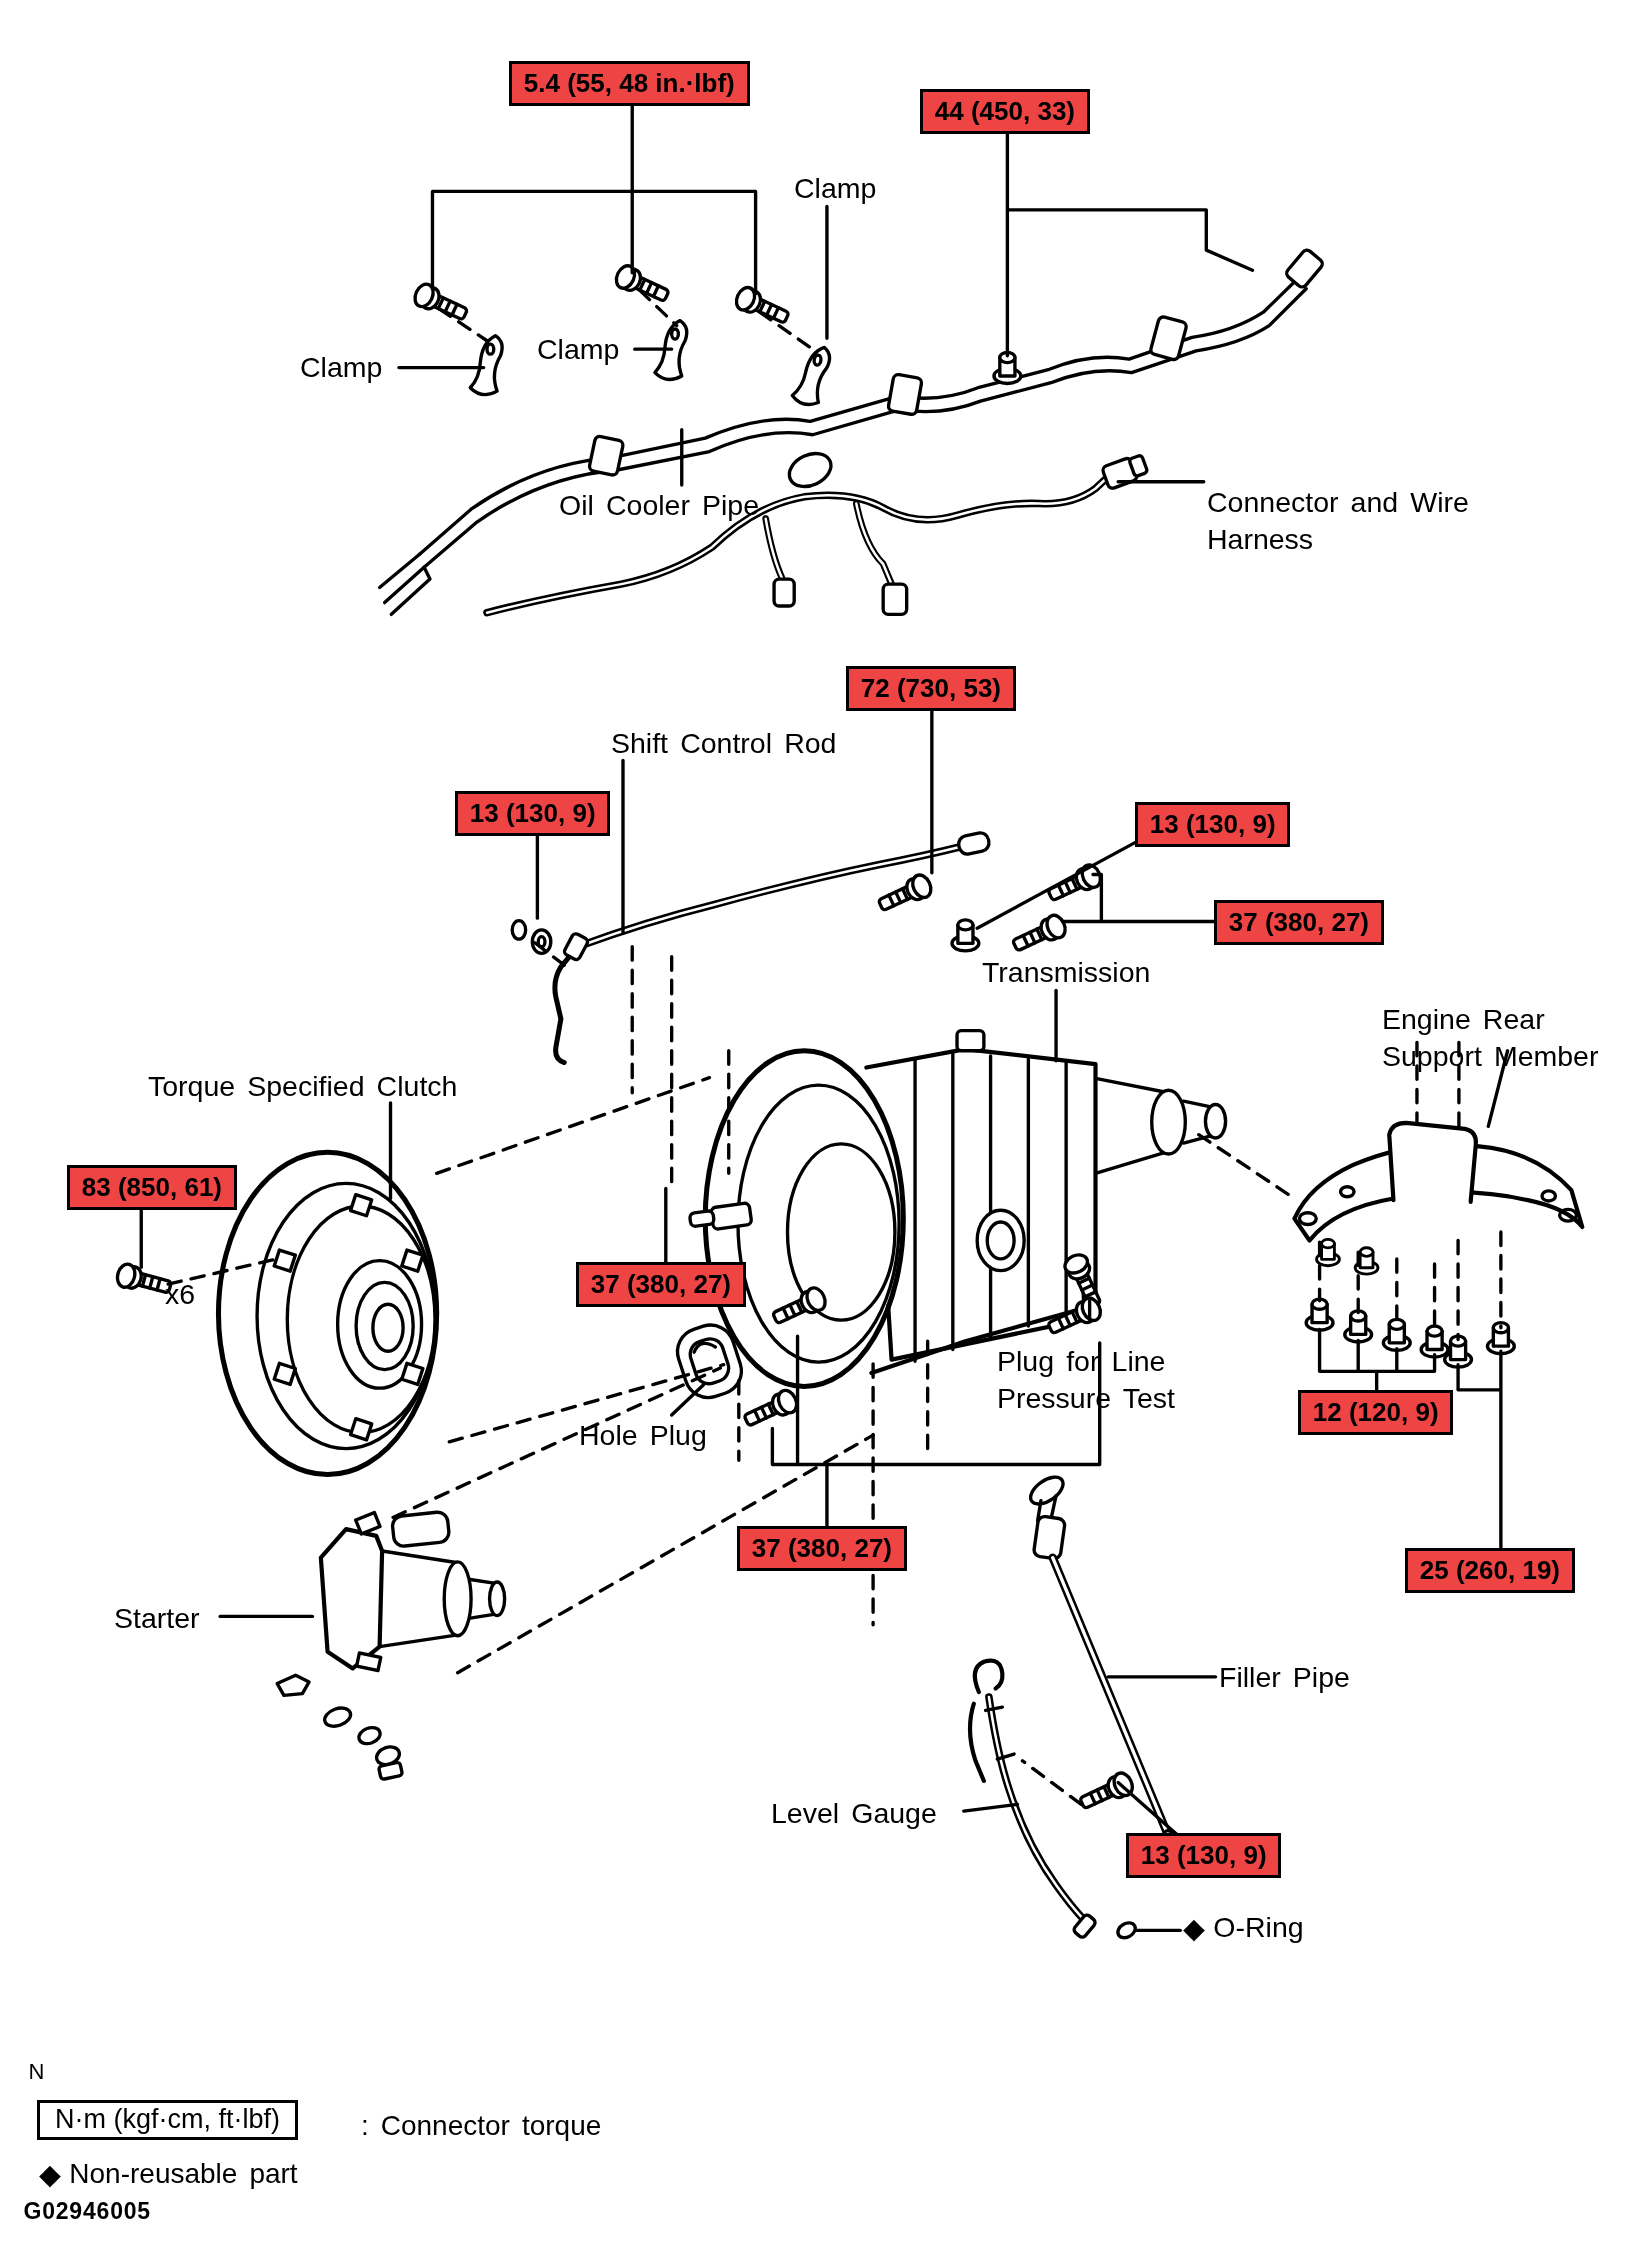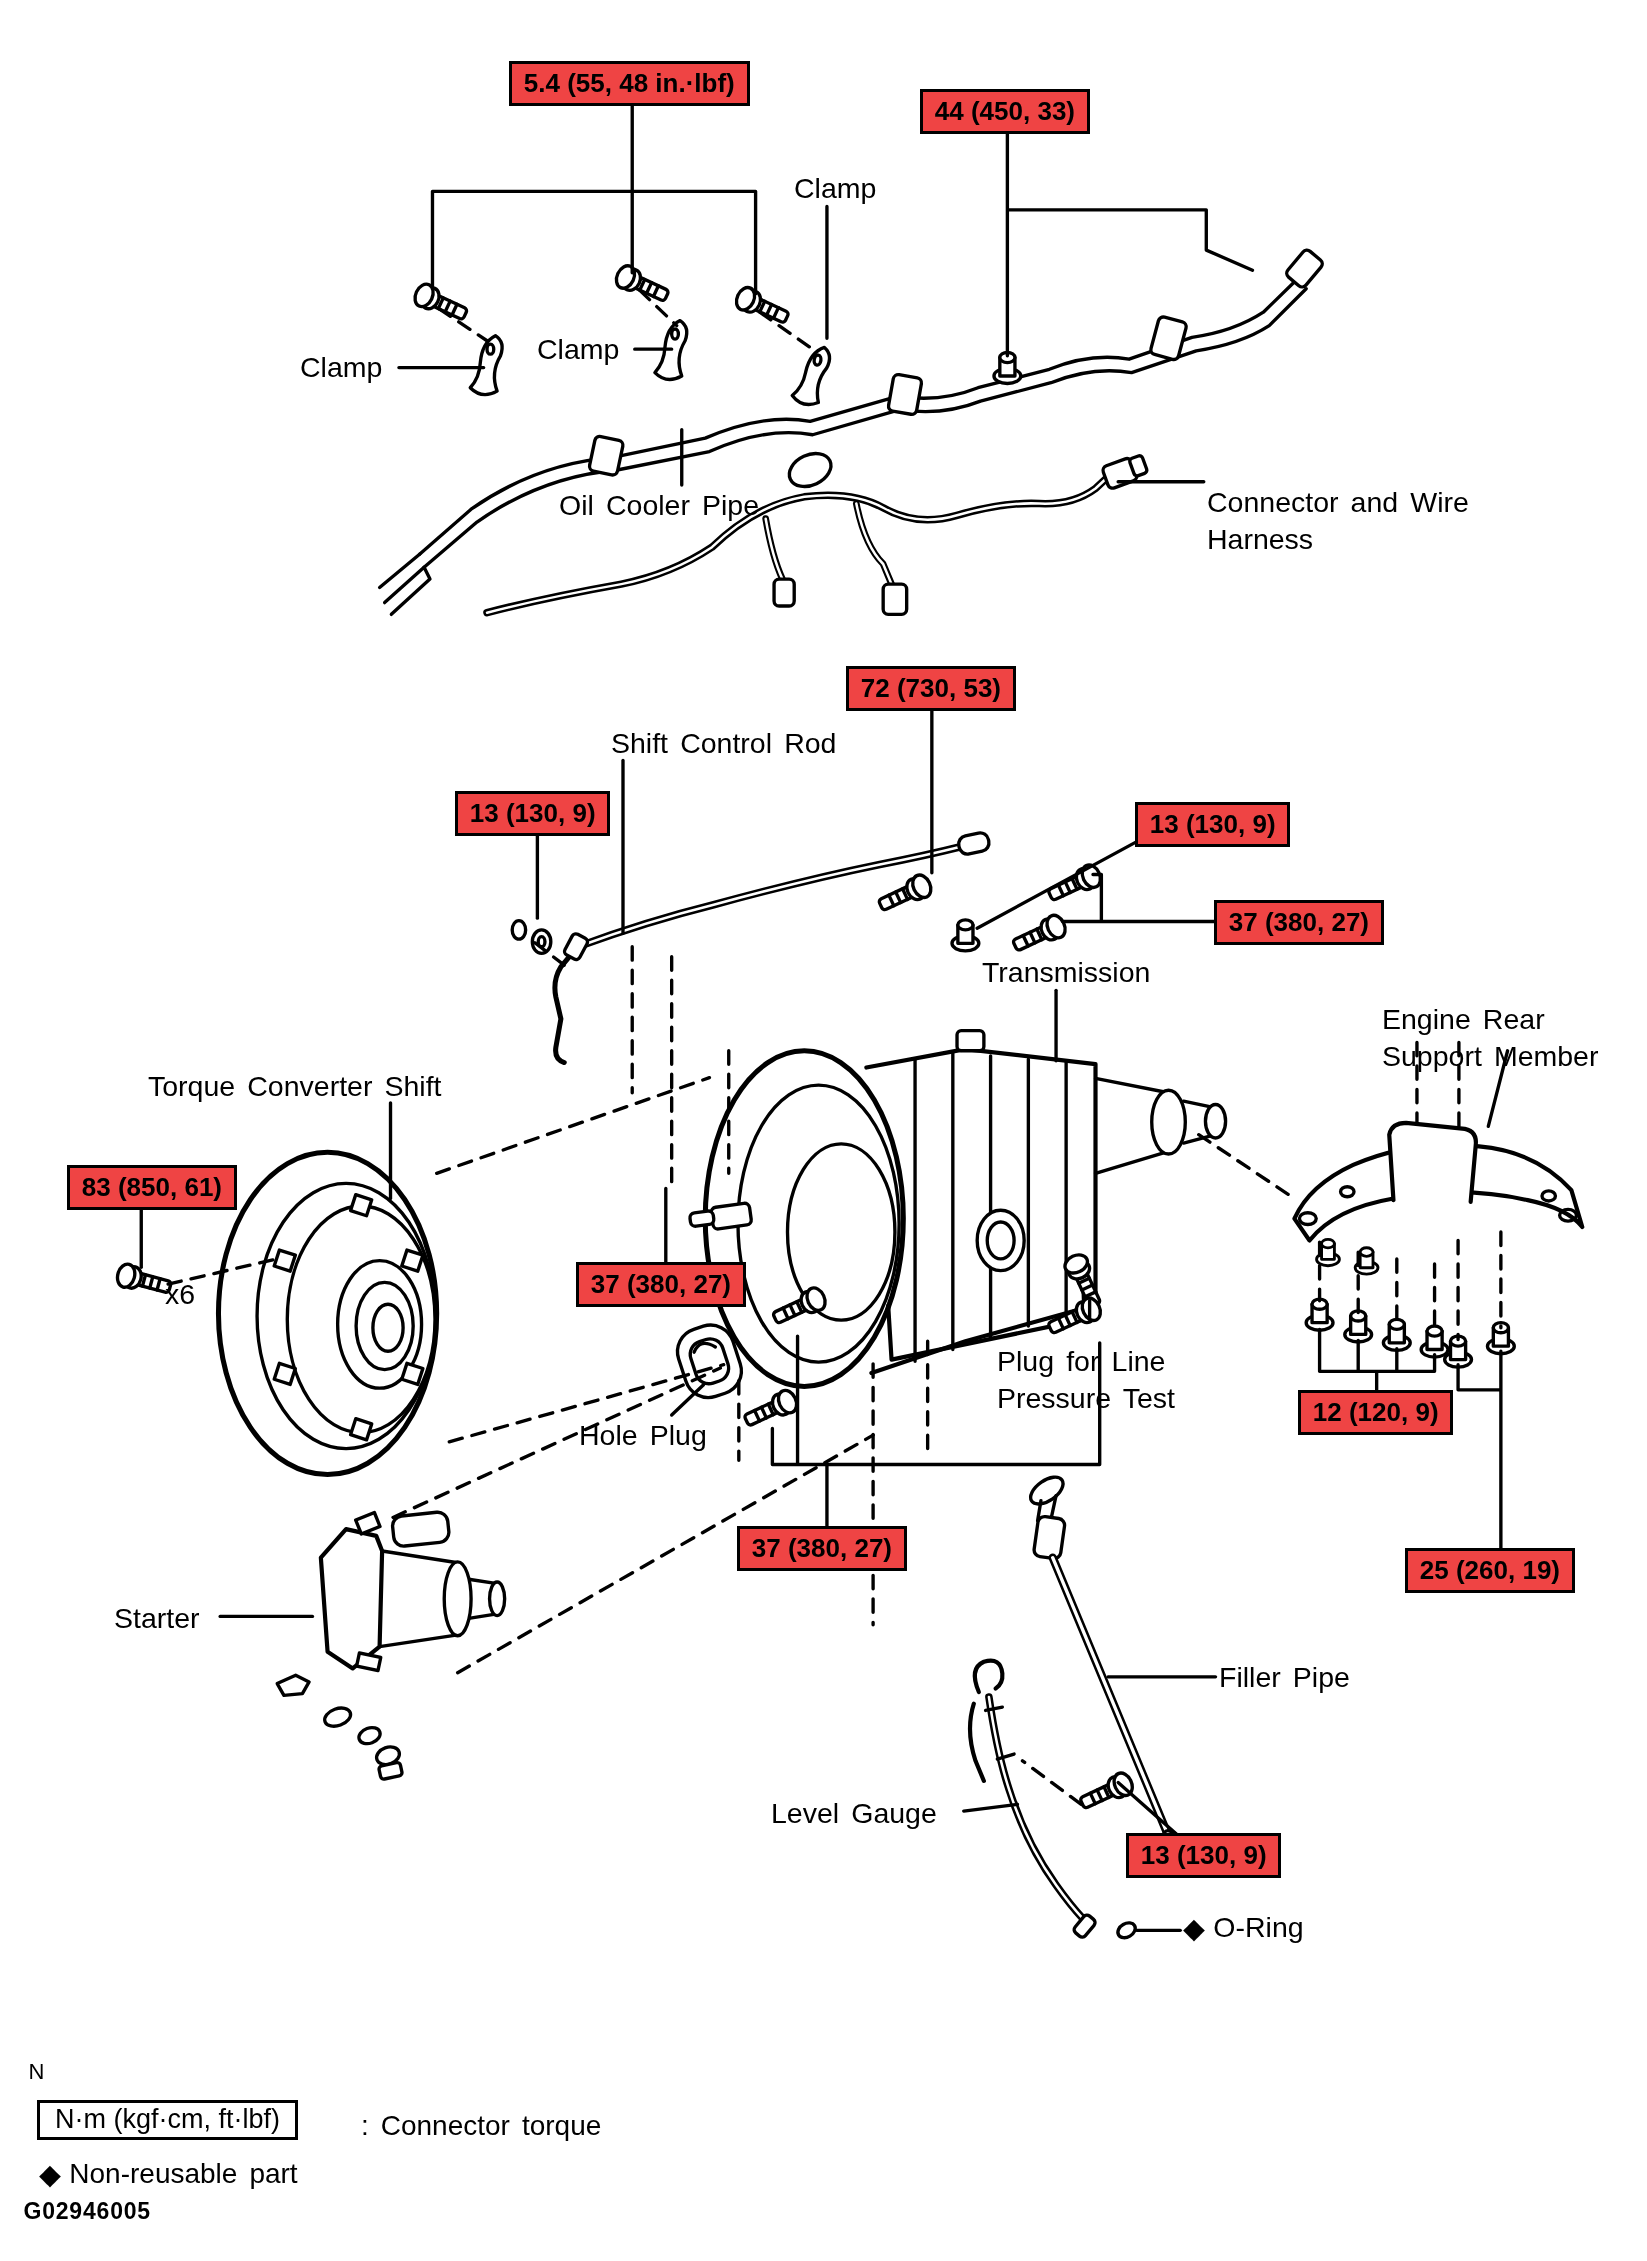--- a/index.html
+++ b/index.html
@@ -244,21 +244,21 @@
   <div class="tbox" style="left:1126px;top:1833px">13 (130, 9)</div>
 
   <div class="label" style="left:794px;top:170px">Clamp</div>
   <div class="label" style="left:300px;top:349px">Clamp</div>
   <div class="label" style="left:537px;top:331px">Clamp</div>
   <div class="label" style="left:559px;top:487px">Oil Cooler Pipe</div>
   <div class="label wrap" style="left:1207px;top:460px;width:290px">Connector and Wire Harness</div>
   <div class="label" style="left:611px;top:725px">Shift Control Rod</div>
   <div class="label" style="left:982px;top:954px">Transmission</div>
   <div class="label wrap" style="left:1382px;top:977px;width:239px">Engine Rear Support Member</div>
-  <div class="label" style="left:148px;top:1068px">Torque Converter Shift</div>
+  <div class="label" style="left:148px;top:1068px">Torque Specified Clutch</div>
   <div class="label" style="left:165px;top:1276px">x6</div>
   <div class="label" style="left:579px;top:1417px">Hole Plug</div>
   <div class="label wrap" style="left:997px;top:1319px;width:197px">Plug for Line Pressure Test</div>
   <div class="label" style="left:114px;top:1600px">Starter</div>
   <div class="label" style="left:1219px;top:1659px">Filler Pipe</div>
   <div class="label" style="left:771px;top:1795px">Level Gauge</div>
   <div class="label" style="left:1183px;top:1909px">
     <span class="dia">◆</span><span>O-Ring</span>
   </div>
 

